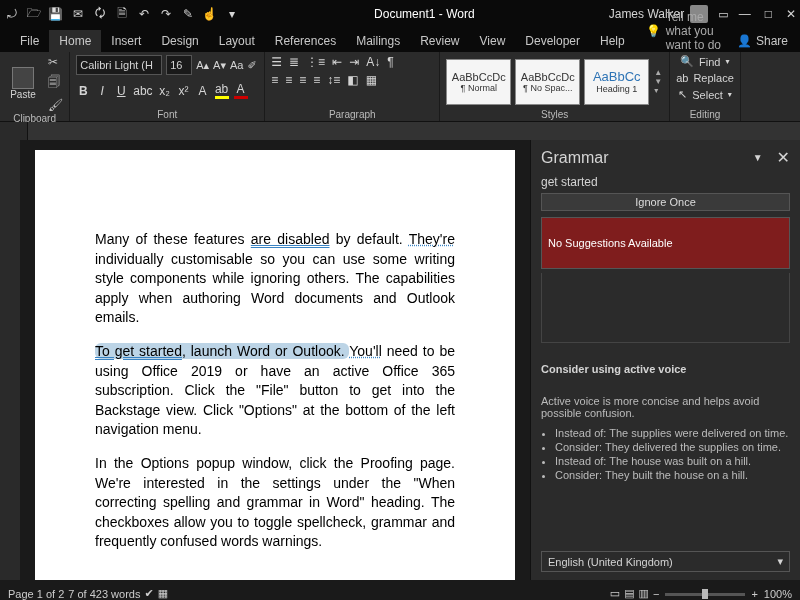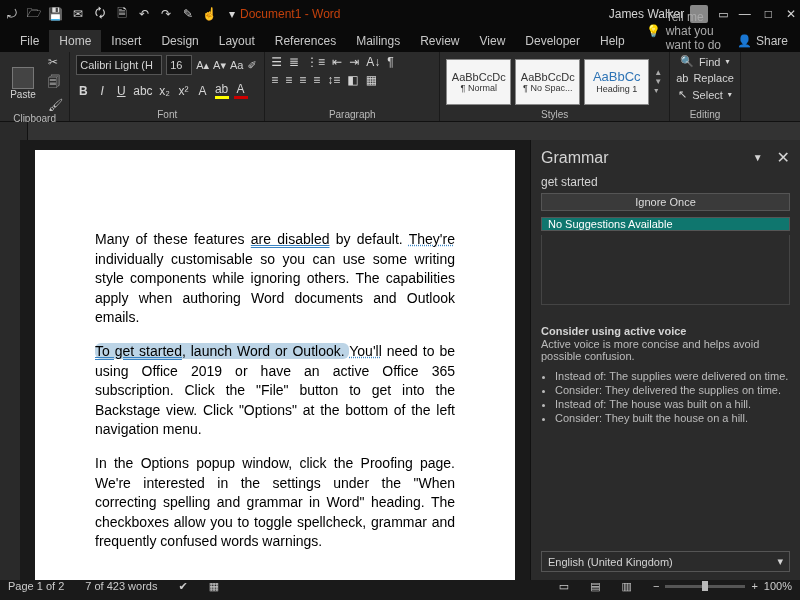--- a/index.html
+++ b/index.html
@@ -1,20 +1,20 @@
 <!DOCTYPE html>
 <html><head>
 <meta charset="utf-8">
 <style>
 * { margin:0; padding:0; box-sizing:border-box; font-family:"Segoe UI",Arial,sans-serif; }
 body { width:800px; height:600px; background:#1e1e1e; color:#d4d4d4; font-size:11px; overflow:hidden; }
 .titlebar { height:28px; background:#0a0a0a; display:flex; align-items:center; padding:0 4px; }
 .qat { display:flex; gap:6px; align-items:center; }
 .qat span { width:16px; height:16px; display:inline-flex; align-items:center; justify-content:center; font-size:12px; color:#d4d4d4; }
-.titlebar .title { flex:1; text-align:left; font-size:12px; color:#c2410c; }
+.titlebar .title { flex:1; text-align:center; font-size:12px; color:#ffffff; }
 .titlebar .user { display:flex; align-items:center; gap:6px; font-size:12px; }
 .titlebar .user .avatar { width:18px; height:18px; background:#888; border-radius:2px; }
 .winctl { display:flex; gap:14px; margin-left:10px; font-size:12px; }
 .tabs { height:24px; background:#0a0a0a; display:flex; align-items:flex-end; padding-left:10px; gap:0; color:#c8c8c8; font-size:12px; }
 .tabs .tab { padding:4px 10px; cursor:pointer; }
 .tabs .tab.active { background:#2b2b2b; }
 .tabs .tell { margin-left:12px; display:flex; align-items:center; gap:4px; color:#aaa; }
 .tabs .share { margin-left:auto; padding:4px 12px; display:flex; align-items:center; gap:4px; }
 .ribbon { height:70px; background:#2b2b2b; display:flex; border-bottom:1px solid #111; }
 .group { border-right:1px solid #1a1a1a; display:flex; flex-direction:column; padding:3px 6px 1px; }
@@ -43,30 +43,30 @@
 .page { width:480px; background:#fff; margin-top:10px; padding:80px 60px 20px 60px; color:#000; font-size:14px; font-family:"Calibri Light","Segoe UI",sans-serif; text-align:justify; line-height:1.4; }
 .page p { margin-bottom:14px; }
 .greysq { text-decoration:underline; text-decoration-style:dotted; text-decoration-color:#3a84c4; }
 .bluesq { text-decoration:underline; text-decoration-style:double; text-decoration-color:#3a84c4; }
 .hlsel { background:#bcd4e6;border-radius:6px; }
 .pane { width:270px; background:#2b2b2b; border-left:1px solid #111; display:flex; flex-direction:column; padding:8px 10px; color:#d4d4d4; }
 .pane-header { display:flex; align-items:center; font-size:16px; margin-bottom:8px; }
 .pane-header .sp { flex:1; }
 .pane .issue { font-size:12px; margin-bottom:4px; }
 .pane button { background:#3a3a3a; border:1px solid #555; color:#ddd; font-size:11px; padding:2px 8px; margin-bottom:6px; }
-.sugbox { background:#0f766e; border:1px solid #555; padding:0 6px; font-size:11px; color:#fff; margin-bottom:4px; }
+.sugbox { background:#7f1d1d; border:1px solid #555; padding:19px 6px; font-size:11px; color:#fff; margin-bottom:4px; }
 .emptyarea { flex:0 0 70px; border:1px solid #444; border-top:none; }
 .advice { margin-top:20px; font-size:11px; }
-.advice b { display:block; margin-bottom:1px; }
+.advice b { display:block; margin-bottom:20px; }
 .advice p { color:#bbb; margin-bottom:8px; }
 .advice ul { list-style:disc; margin-left:14px; color:#bbb; }
 .advice li { margin-bottom:2px; }
 .pane .lang { margin-top:auto; border:1px solid #555; padding:3px 6px; display:flex; align-items:center; font-size:11px; }
 .pane .lang .sp { flex:1; }
-.statusbar { height:20px; background:#1a1a1a; display:flex; align-items:flex-start; padding:0 8px; font-size:11px; color:#ccc; gap:21px; }
+.statusbar { height:20px; background:#1a1a1a; display:flex; align-items:flex-end; padding:0 8px; font-size:11px; color:#ccc; gap:4px; }
 .statusbar .sp { flex:1; }
 .statusbar .zoom { display:flex; align-items:center; gap:6px; }
 .zoom .track { width:80px; height:3px; background:#555; position:relative; }
 .zoom .thumb { width:6px; height:10px; background:#bbb; position:absolute; top:-4px; left:37px; }
 </style>
 </head>
 <body>
 
 <div class="titlebar">
   <div class="qat">

